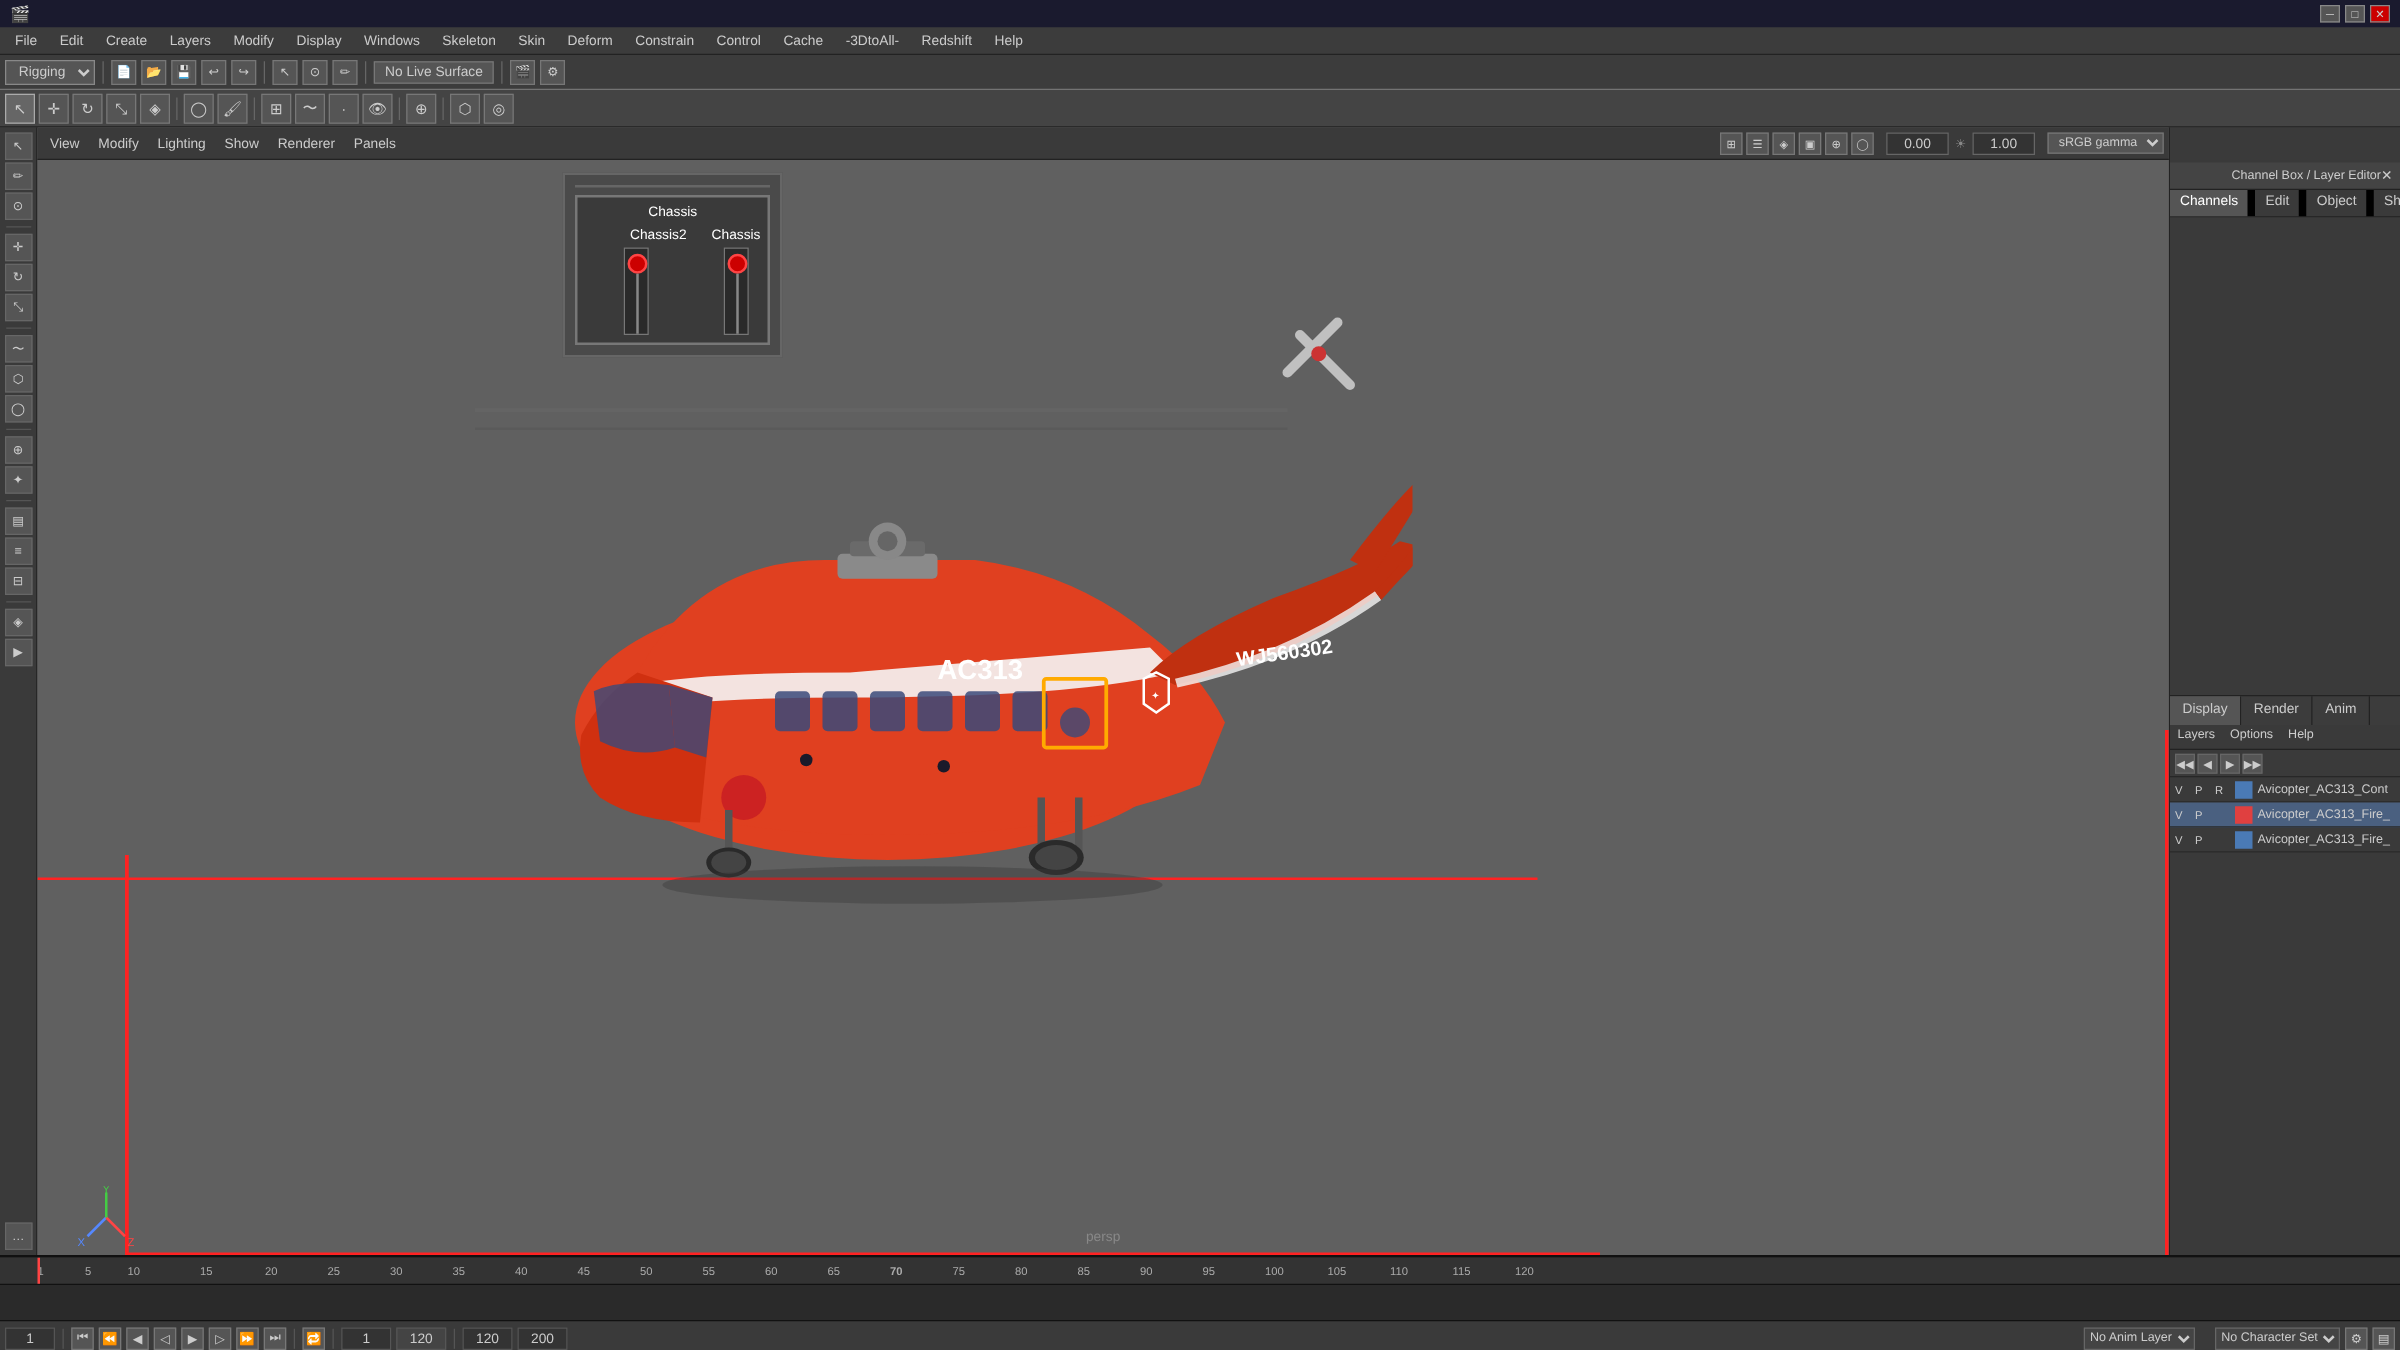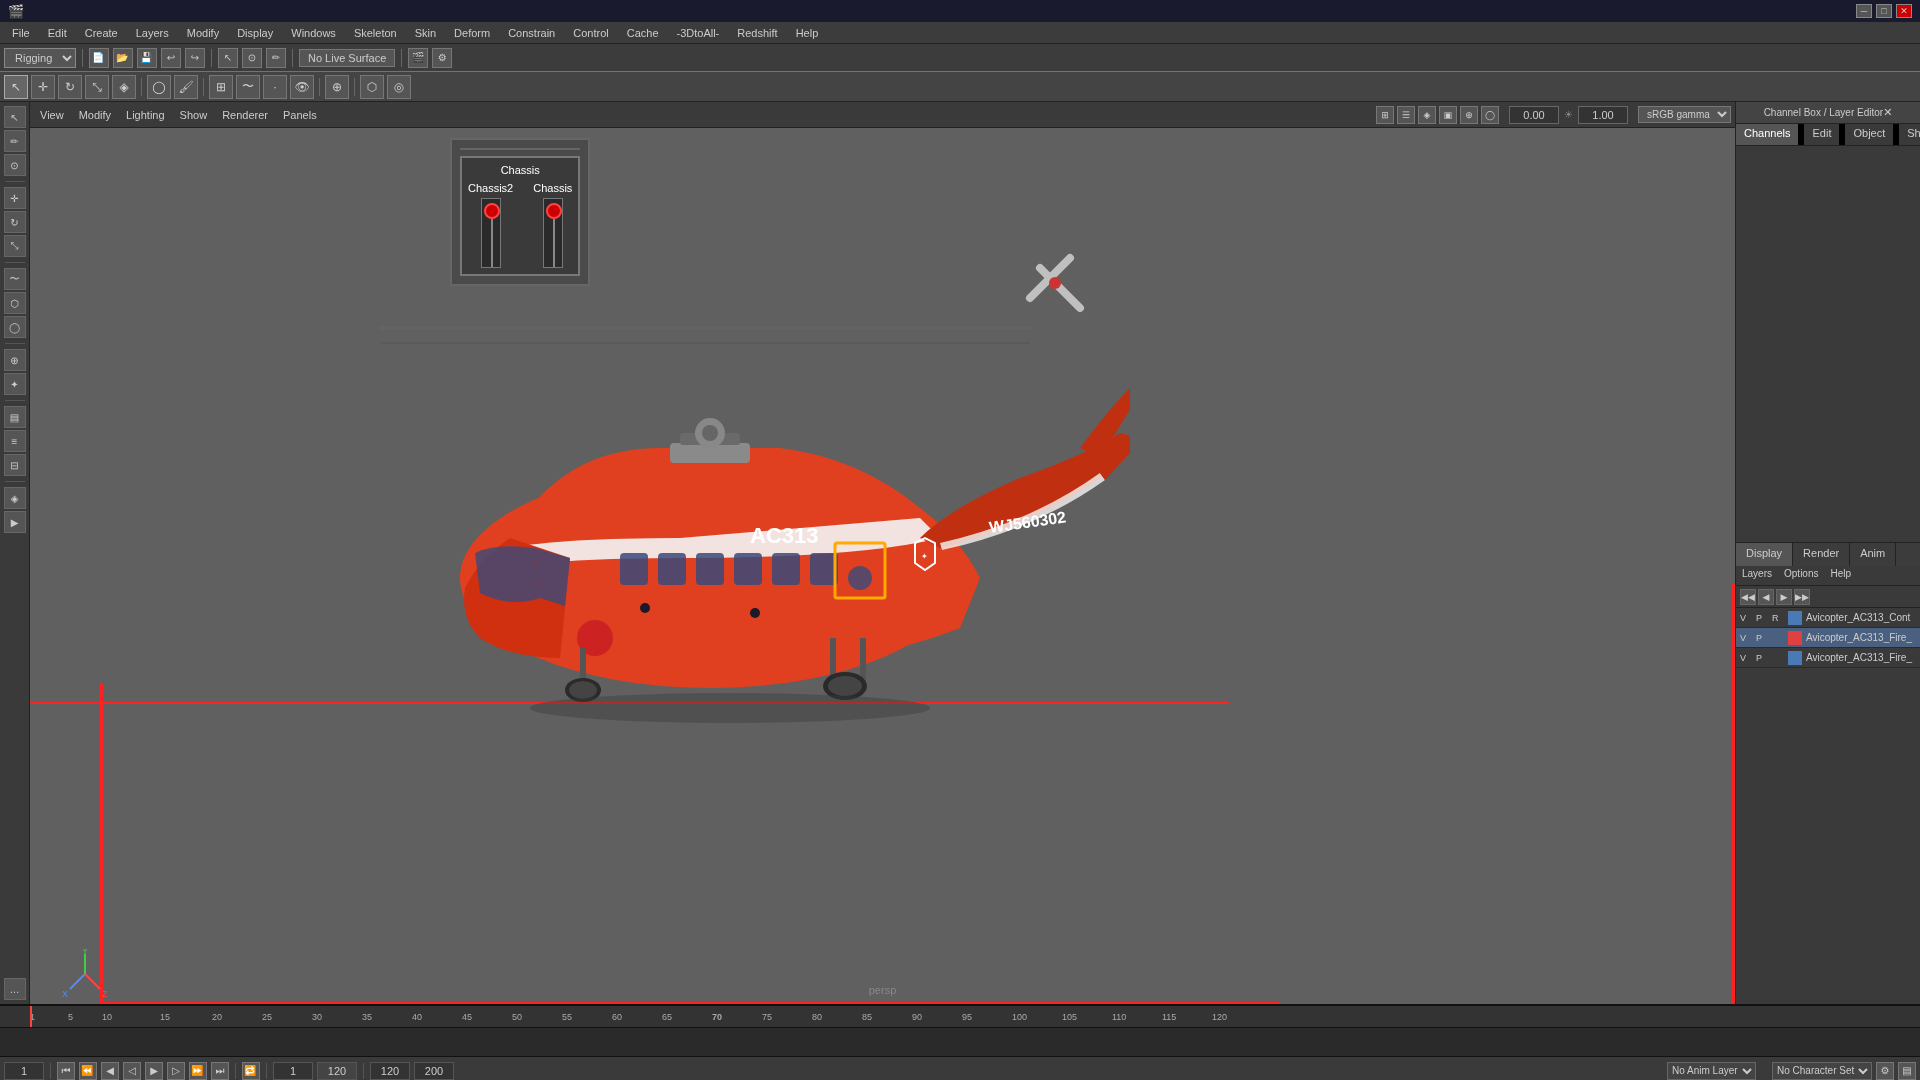--- a/index.html
+++ b/index.html
@@ -77,21 +77,21 @@
     }
 
     
     #persp-label { position: absolute; bottom: 8px; left: 50%; transform: translateX(-50%); color: #888; font-size: 11px; }
 
     
     #axis { position: absolute; bottom: 15px; left: 30px; width: 40px; height: 40px; }
 
     
     #right-panel { width: 185px; background: #3a3a3a; border-left: 1px solid #222; display: flex; flex-direction: column; }
-    #right-panel-header { height: 22px; background: #444; display: flex; align-items: center; justify-content: center; padding: 0 6px; border-bottom: 1px solid #222; }
+    #right-panel-header { height: 22px; background: #444; display: flex; align-items: center; justify-content: flex-end; padding: 0 6px; border-bottom: 1px solid #222; margin-top: 28px; }
 
     #channel-tabs { display: flex; height: 22px; background: #3a3a3a; border-bottom: 1px solid #222; }
     .ch-tab { padding: 3px 8px; font-size: 11px; color: #ccc; cursor: pointer; border-right: 6px solid #000000; }
     .ch-tab.active { background: #555; color: #fff; }
 
     #layer-toolbar { height: 22px; background: #3a3a3a; display: flex; align-items: center; padding: 0 4px; gap: 2px; border-bottom: 1px solid #222; }
     .ly-btn { width: 16px; height: 16px; background: #555; border: 1px solid #666; font-size: 9px; color: #ccc; display: flex; align-items: center; justify-content: center; cursor: pointer; }
 
     #layer-list { flex: 1; background: #3a3a3a; overflow-y: auto; }
     .layer-item { height: 20px; display: flex; align-items: center; padding: 0 4px; gap: 4px; border-bottom: 1px solid #2a2a2a; }
@@ -265,21 +265,21 @@
 
       <div id="control-panel">
 
 
         <div style="width:100%; height:2px; background:#666; margin-bottom:6px;"></div>
 
         <div style="border:2px solid #777; padding:6px; background:#3a3a3a;">
           <div style="color:#fff; font-size:11px; text-align:center; margin-bottom:6px;">Chassis</div>
           <div style="display:flex; gap:20px;">
             <div style="display:flex; flex-direction:column; align-items:center;">
-              <div style="color:#fff; font-size:11px; margin-bottom:4px;">Chassis2</div>
+              <div style="color:#fff; font-size:11px; margin-bottom:4px;margin-left:36px;">Chassis2</div>
               <div style="width:20px; height:70px; background:#2a2a2a; border:1px solid #777; position:relative;">
                 <div style="width:16px; height:16px; border-radius:50%; background:#cc0000; border:2px solid #ff4444; position:absolute; top:4px; left:2px;"></div>
                 <div style="width:2px; height:48px; background:#888; position:absolute; top:20px; left:9px;"></div>
               </div>
             </div>
             <div style="display:flex; flex-direction:column; align-items:center;">
               <div style="color:#fff; font-size:11px; margin-bottom:4px;">Chassis</div>
               <div style="width:20px; height:70px; background:#2a2a2a; border:1px solid #777; position:relative;">
                 <div style="width:16px; height:16px; border-radius:50%; background:#cc0000; border:2px solid #ff4444; position:absolute; top:4px; left:2px;"></div>
                 <div style="width:2px; height:48px; background:#888; position:absolute; top:20px; left:9px;"></div>

